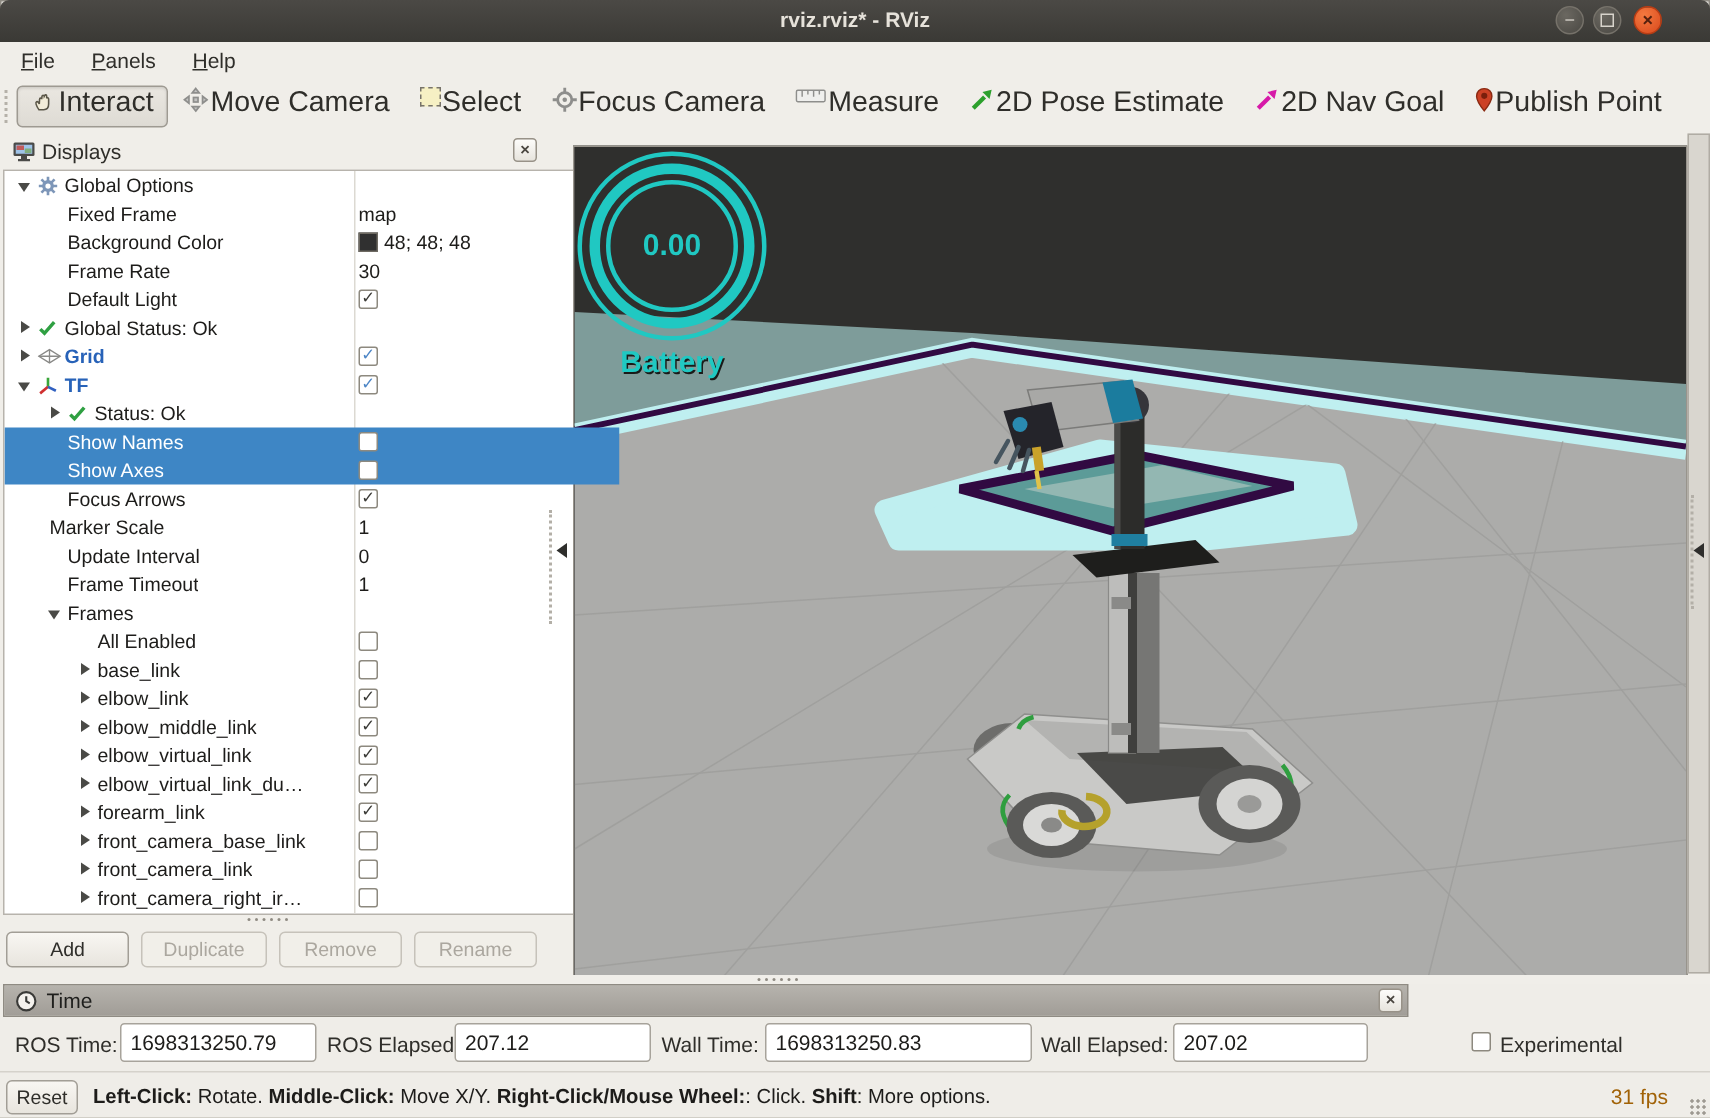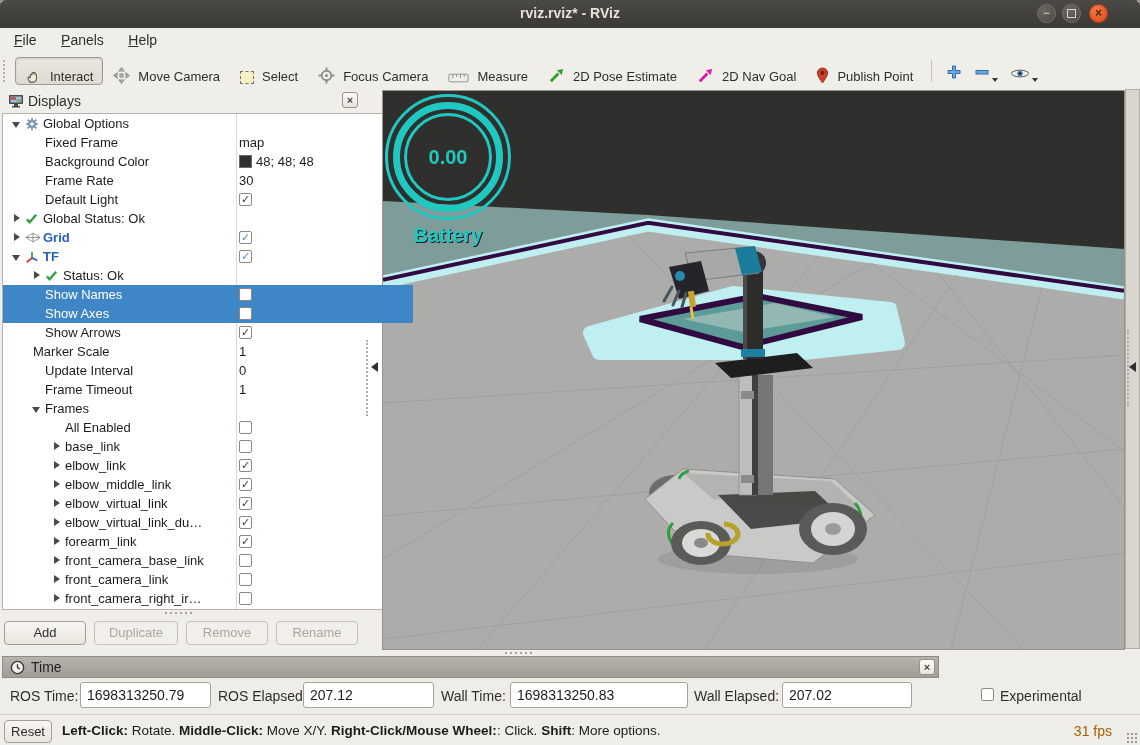--- a/index.html
+++ b/index.html
@@ -15,21 +15,21 @@
   .winbtn.close{background:radial-gradient(circle at 35% 30%,#f4793f,#d9491d);border-color:#b93d14;color:#55200e;font-weight:bold;}
   .winbtn .sq{display:inline-block;width:7px;height:7px;border:1.5px solid #d8d4cc;margin-top:4px;}
   
   .menubar{position:absolute;left:0;top:28px;width:100%;height:26px;background:#F0EEE9;}
   .menu-item{display:inline-block;padding:4px 10px;font-size:14px;color:#2f2e2a;cursor:default;}
   .menu-item::first-letter{text-decoration:underline;}
   
   .toolbar{position:absolute;left:0;top:54px;width:100%;height:34px;background:#F0EEE9;
     border-bottom:1px solid #d2cec7;display:flex;align-items:center;}
   .tb-handle{width:4px;height:22px;border-left:2px dotted #b5b1a9;margin:0 6px 0 3px;}
-  .tool-btn{display:flex;align-items:flex-end;gap:8px;height:26px;padding:0 9px;font-size:13px;color:#2f2e2a;
+  .tool-btn{display:flex;align-items:flex-start;gap:1px;height:26px;padding:0 9px;font-size:19px;color:#2f2e2a;
     border:1px solid transparent;border-radius:4px;white-space:nowrap;}
   .tool-btn.active{background:linear-gradient(#eae7e1,#dedbd4);border-color:#9e9a92;box-shadow:inset 0 1px 2px rgba(0,0,0,.12);}
   .tool-btn svg{display:block;}
   .tb-sep{width:1px;height:22px;background:#c6c2ba;margin:0 8px;}
   .mini-btn{display:flex;align-items:flex-end;height:26px;padding:0 6px;position:relative;}
   .caret{width:0;height:0;border-left:3.5px solid transparent;border-right:3.5px solid transparent;border-top:4px solid #3a3936;margin:0 0 2px 2px;}
   .sel-box{width:14px;height:13px;background:#f6f0c4;border:1.4px dashed #77736a;box-sizing:border-box;}
   
   .main{position:absolute;left:0;top:88px;width:1140px;height:562px;background:#F0EEE9;}
   
@@ -68,21 +68,21 @@
   .dots-h{position:absolute;display:flex;gap:3px;}
   .dots-h i{width:2px;height:2px;background:#8f8b83;border-radius:50%;}
   .dots-v{position:absolute;width:2px;border-left:2px dotted #b3afa7;}
   .tri-left{position:absolute;width:0;height:0;border-top:5px solid transparent;border-bottom:5px solid transparent;border-right:7px solid #2e2e2c;}
   
   .dp-buttons{position:absolute;left:4px;top:533px;display:flex;gap:8px;}
   .pbtn{height:24px;padding:0 0;font-size:13px;color:#2f2e2a;background:linear-gradient(#f8f6f2,#e8e5de);
     border:1px solid #a29e96;border-radius:4px;text-align:center;line-height:22px;box-sizing:border-box;}
   .pbtn.disabled{color:#aba79f;border-color:#c6c2ba;background:#f1efe9;}
   
-  .scene{position:absolute;left:382px;top:2px;width:743px;height:560px;border:1px solid #98948c;box-sizing:border-box;background:#2f2f2d;}
+  .scene{position:absolute;left:382px;top:9px;width:743px;height:560px;border:1px solid #98948c;box-sizing:border-box;background:#2f2f2d;}
   .battery{position:absolute;left:2px;top:3px;width:130px;height:160px;color:#20C8C2;}
   .ring1{position:absolute;left:0;top:0;width:126px;height:126px;border:3px solid #20C8C2;border-radius:50%;box-sizing:border-box;}
   .ring2{position:absolute;left:8px;top:8px;width:110px;height:110px;border:7px solid #20C8C2;border-radius:50%;box-sizing:border-box;}
   .ring3{position:absolute;left:19px;top:19px;width:88px;height:88px;border:3px solid #20C8C2;border-radius:50%;box-sizing:border-box;}
   .bat-val{position:absolute;left:0;top:52px;width:126px;text-align:center;font-size:20px;font-weight:bold;}
   .bat-label{position:absolute;left:0;top:130px;width:126px;text-align:center;font-size:20px;font-weight:bold;text-shadow:1px 1px 0 #1a1a18;}
   .right-strip{position:absolute;left:1125px;top:1px;width:15px;height:560px;background:#d9d6cf;border:1px solid #b0aca4;box-sizing:border-box;}
   
   .hsplit{position:absolute;left:0;top:650px;width:1140px;height:6px;background:#F0EEE9;}
   .time-panel{position:absolute;left:0;top:656px;width:1140px;height:58px;background:#EFEDE8;}
@@ -362,21 +362,21 @@
           </div>
           <div class="trow sel" style="padding-left: 26px;">
             <span class="exp"></span>
             <span class="tlabel">Show Axes</span>
             <span class="tval">
               <span class="cb"></span>
             </span>
           </div>
           <div class="trow" style="padding-left: 26px;">
             <span class="exp"></span>
-            <span class="tlabel">Show Arrows</span>
+            <span class="tlabel">Focus Arrows</span>
             <span class="tval">
               <span class="cb dark">✓</span>
             </span>
           </div>
           <div class="trow" style="padding-left: 14px;">
             <span class="exp"></span>
             <span class="tlabel">Marker Scale</span>
             <span class="tval">
               <span>1</span>
             </span>

